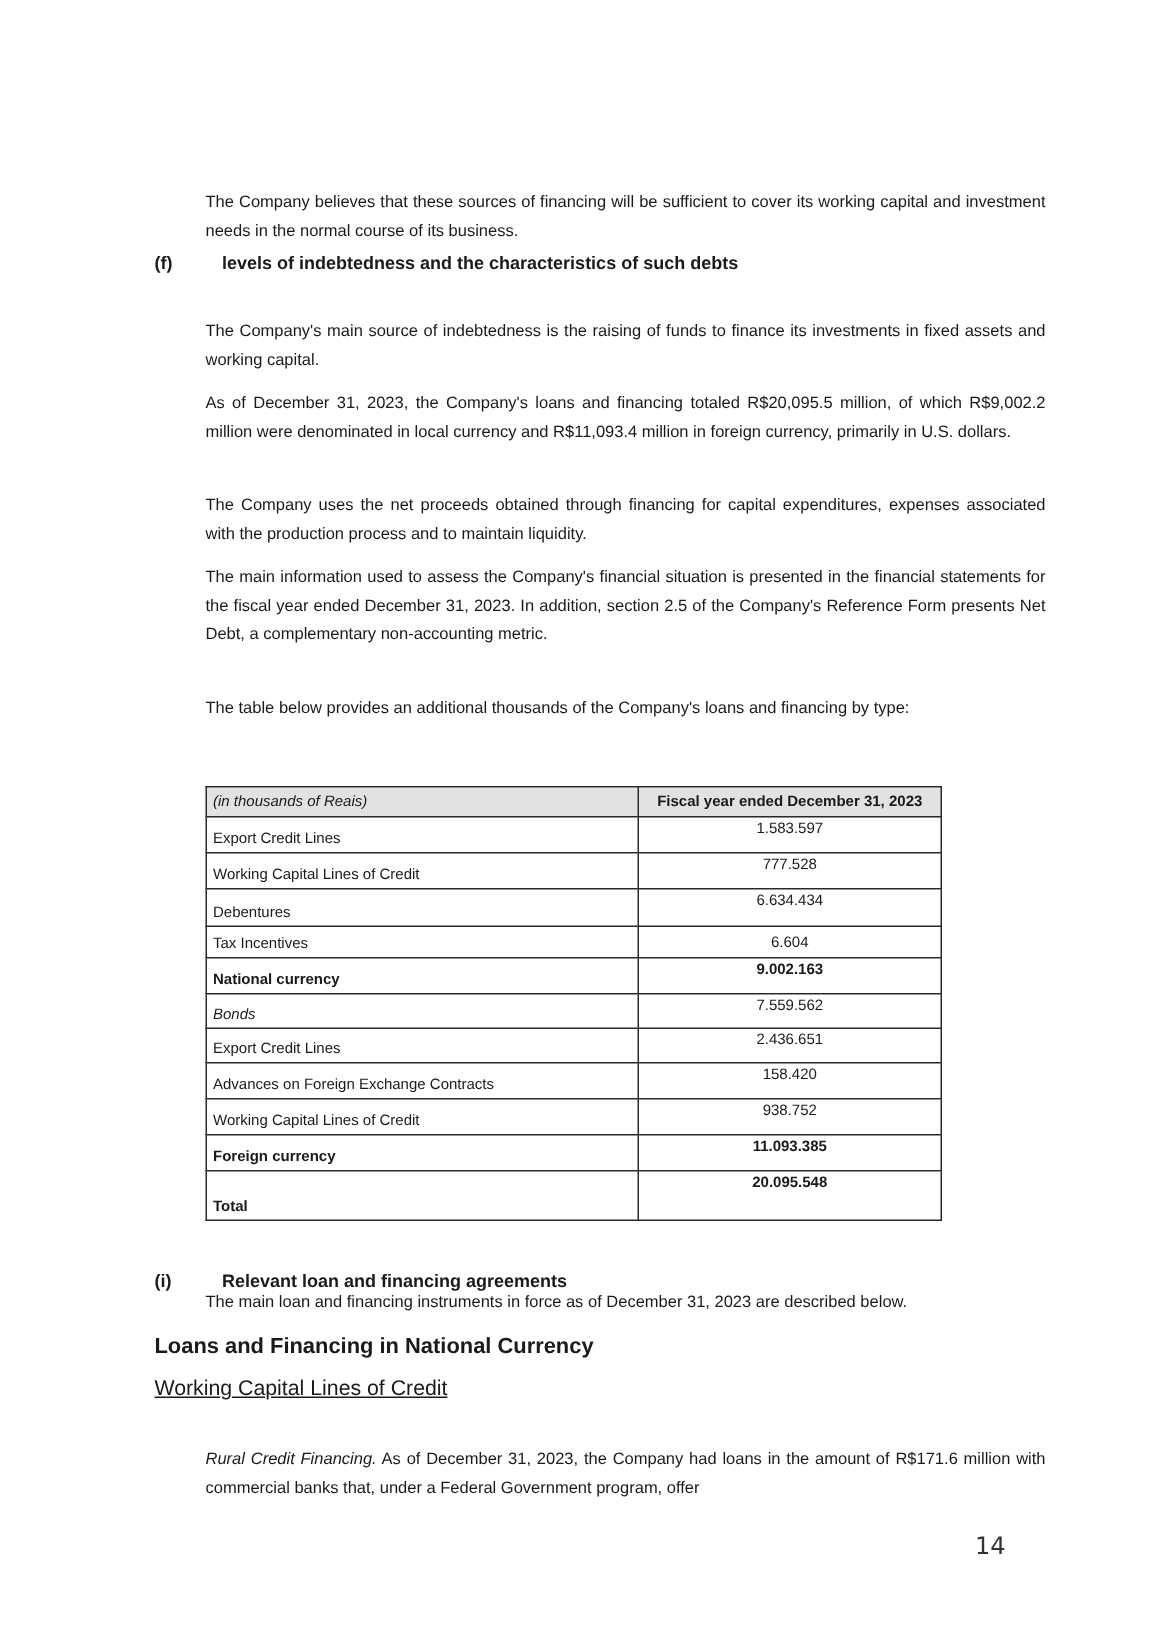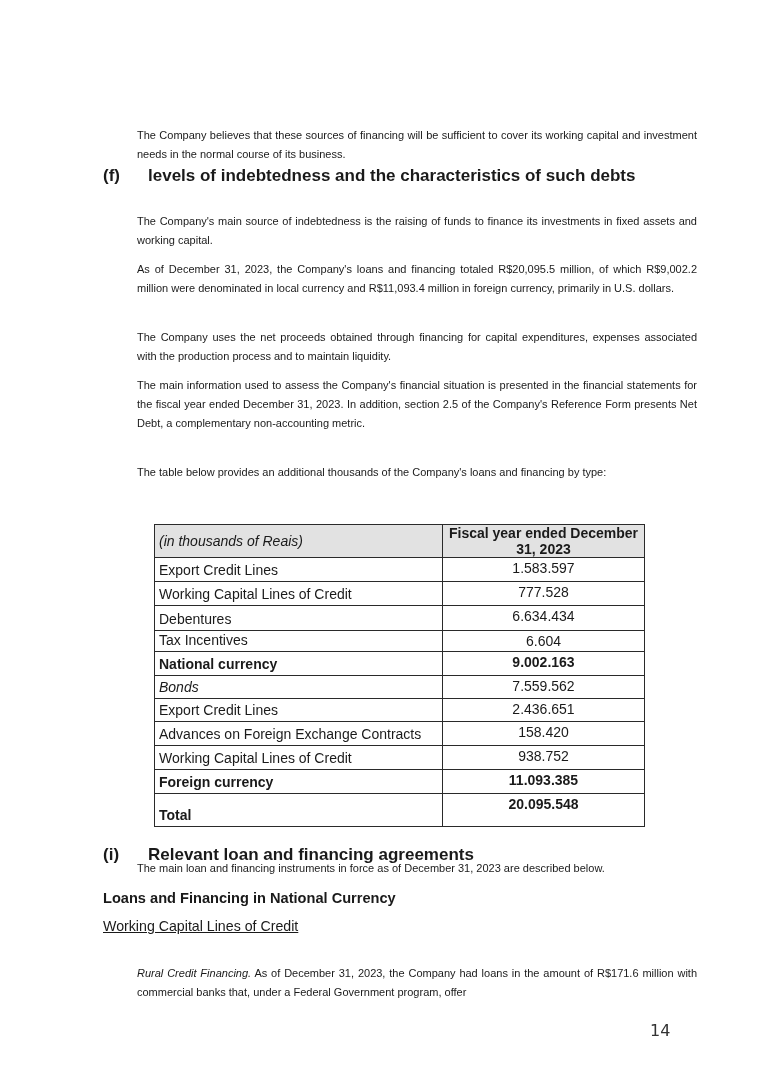--- a/index.html
+++ b/index.html
@@ -32,21 +32,21 @@
       line-height: 19px;
       text-align: justify;
       position: absolute;
       left: 16px;
       width: 560px;
     }
     .heading {
       position: absolute;
       left: 0;
       width: 560px;
-      font-size: 17px;
+      font-size: 12px;
       line-height: 19px;
       font-weight: bold;
       margin: 0;
     }
     .heading .num {
       display: inline-block;
       width: 45px;
     }
     .subheading {
       position: absolute;
@@ -66,23 +66,22 @@
     }
     em { font-style: italic; }
 
     
     .fin-table {
       position: absolute;
       left: 137px;
       top: 524px;
       width: 491px;
       border-collapse: collapse;
-      font-size: 14px;
+      font-size: 10px;
       color: #1a1a1a;
-      margin-left: 17px;
     }
     .fin-table td, .fin-table th {
       border: 1.4px solid #2a2a2a;
       padding: 0;
     }
     .fin-table th {
       background: #e2e2e2;
       height: 19px;
       font-weight: normal;
     }

